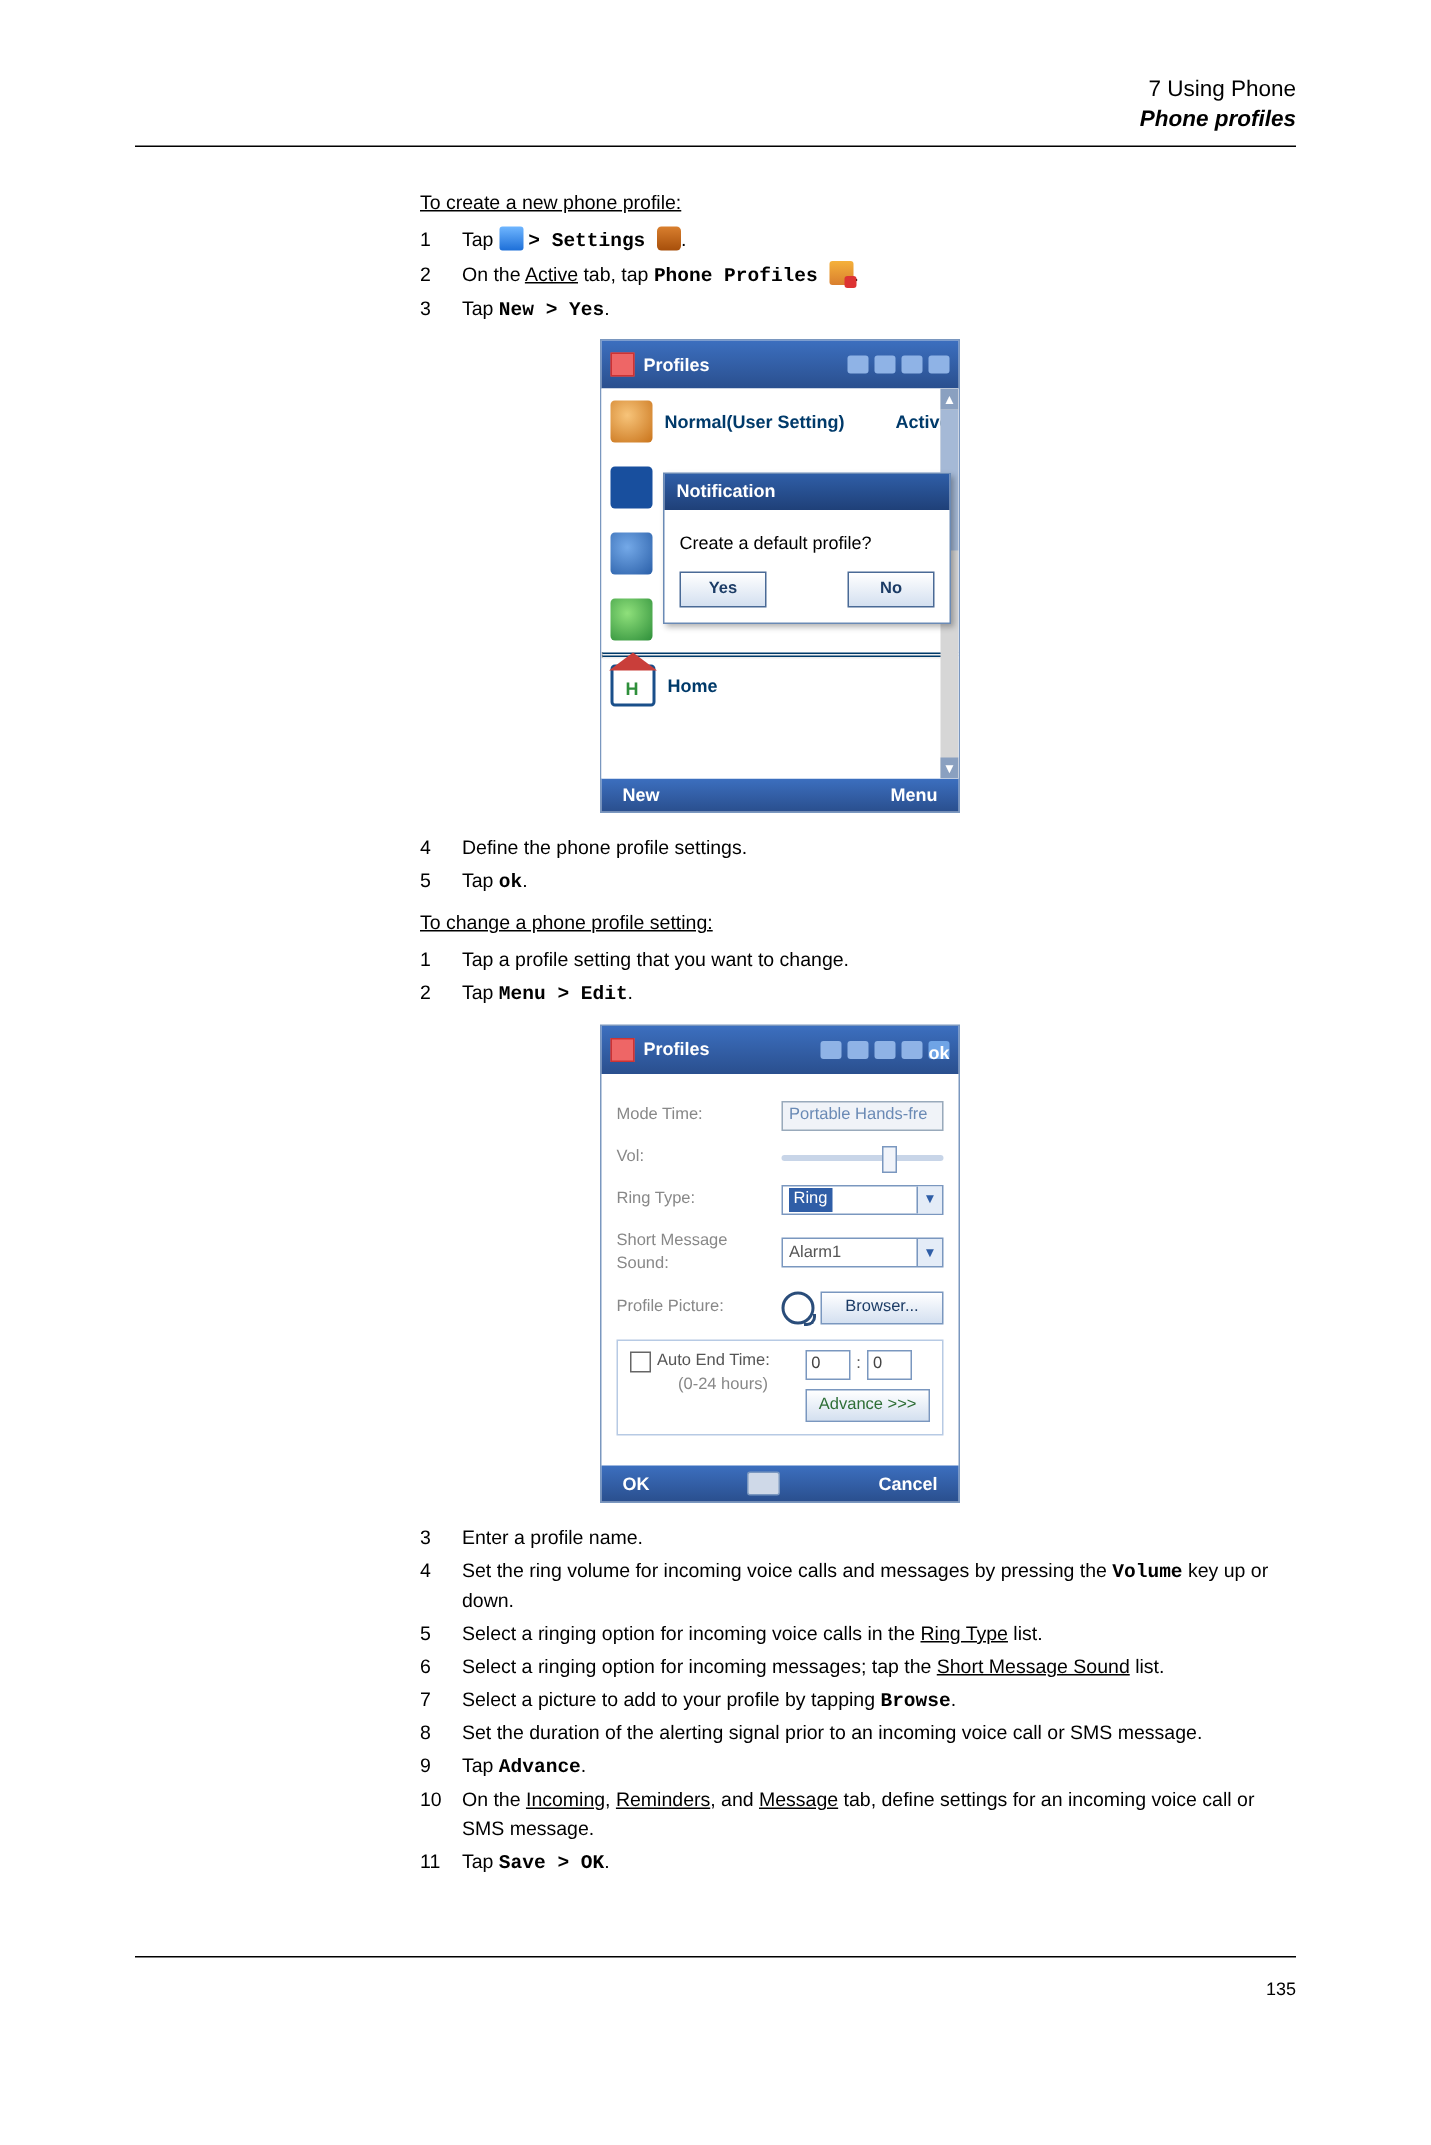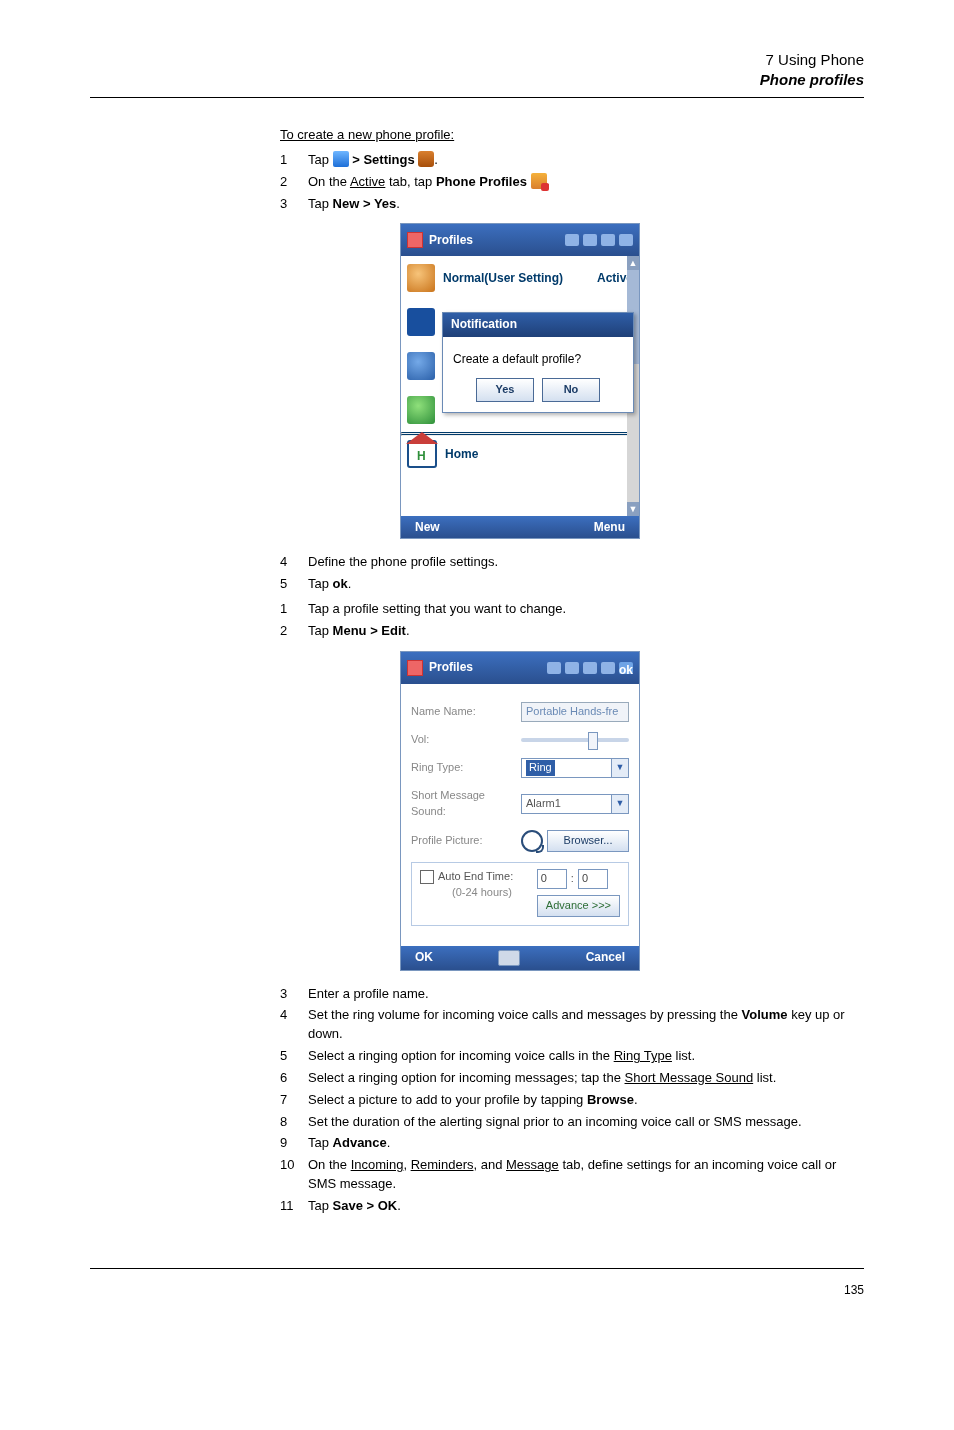--- a/index.html
+++ b/index.html
@@ -48,21 +48,21 @@
     align-items: flex-start;
     margin: 3px 0;
   }
   ol.steps li .num {
     width: 28px;
     flex-shrink: 0;
   }
   ol.steps li .txt {
     flex: 1;
   }
-  .bold { font-weight: bold; }
+  .bold { font-weight: bold; font-family: Liberation Mono, monospace; }
   .underline { text-decoration: underline; }
   .icon {
     display: inline-block;
     width: 16px;
     height: 16px;
     vertical-align: -3px;
     border-radius: 2px;
   }
   .icon-start { background: linear-gradient(#6fb6ff,#1d6fd8); }
   .icon-settings { background: linear-gradient(#d97f2e,#a74f0b); border-radius:3px; }
@@ -107,21 +107,21 @@
   }
   .notif-title{
     background: linear-gradient(#2f5ea7,#1f4078);
     color:#fff; font-weight:bold; font-size:12px;
     padding:3px 8px;
   }
   .notif-body{
     padding:14px 10px 10px 10px; font-size:12px; text-align:center;
   }
   .notif-msg{ text-align:left; margin-bottom:10px;}
-  .nb-buttons{ display:flex; justify-content:center; gap:8px;}
+  .nb-buttons{ display:flex; justify-content:space-between; gap:8px;}
   .nb-btn{
     width:56px; height:22px; border:1px solid #4a6a96;
     background:linear-gradient(#fff,#d4e0f0);
     font-size:11px; font-weight:bold; display:flex;align-items:center;justify-content:center;
     color:#1c3c66;
   }
   .scroll-track{ position:absolute; right:0; top:0; width:12px; height:260px; background:#d6d6d6;}
   .scroll-arrow{ height:14px; background:#8aa0c0; display:flex;align-items:center;justify-content:center; color:#fff; font-size:9px;}
   .scroll-thumb{ position:absolute; right:0; top:14px; width:12px; height:94px; background:#a5b9d6;}
   .shot-footer{
@@ -283,20 +283,21 @@
         <span class="txt">Define the phone profile settings.</span>
       </li>
       <li>
         <span class="num">5</span>
         <span class="txt">
           <span>Tap </span><span class="bold">ok</span><span>.</span>
         </span>
       </li>
     </ol>
 
+    <div class="section-heading">To change a phone profile setting:</div>
     <ol class="steps">
       <li>
         <span class="num">1</span>
         <span class="txt">Tap a profile setting that you want to change.</span>
       </li>
       <li>
         <span class="num">2</span>
         <span class="txt">
           <span>Tap </span><span class="bold">Menu &gt; Edit</span><span>.</span>
         </span>
@@ -309,21 +310,21 @@
         <span>Profiles</span>
         <span class="spacer"></span>
         <span class="ind-icon"></span>
         <span class="ind-icon"></span>
         <span class="ind-icon"></span>
         <span class="ind-icon"></span>
         <span class="ind-icon" style="background:#6fa4e6;">ok</span>
       </div>
       <div class="form-body">
         <div class="form-row">
-          <span class="form-label">Name Name:</span>
+          <span class="form-label">Mode Time:</span>
           <span class="form-ctrl">
               <span class="txt-input">Portable Hands-fre</span>
             </span>
         </div>
         <div class="form-row">
           <span class="form-label">Vol:</span>
           <span class="form-ctrl">
             <span class="slider">
               <span class="slider-track"></span>
               <span class="slider-thumb"></span>

